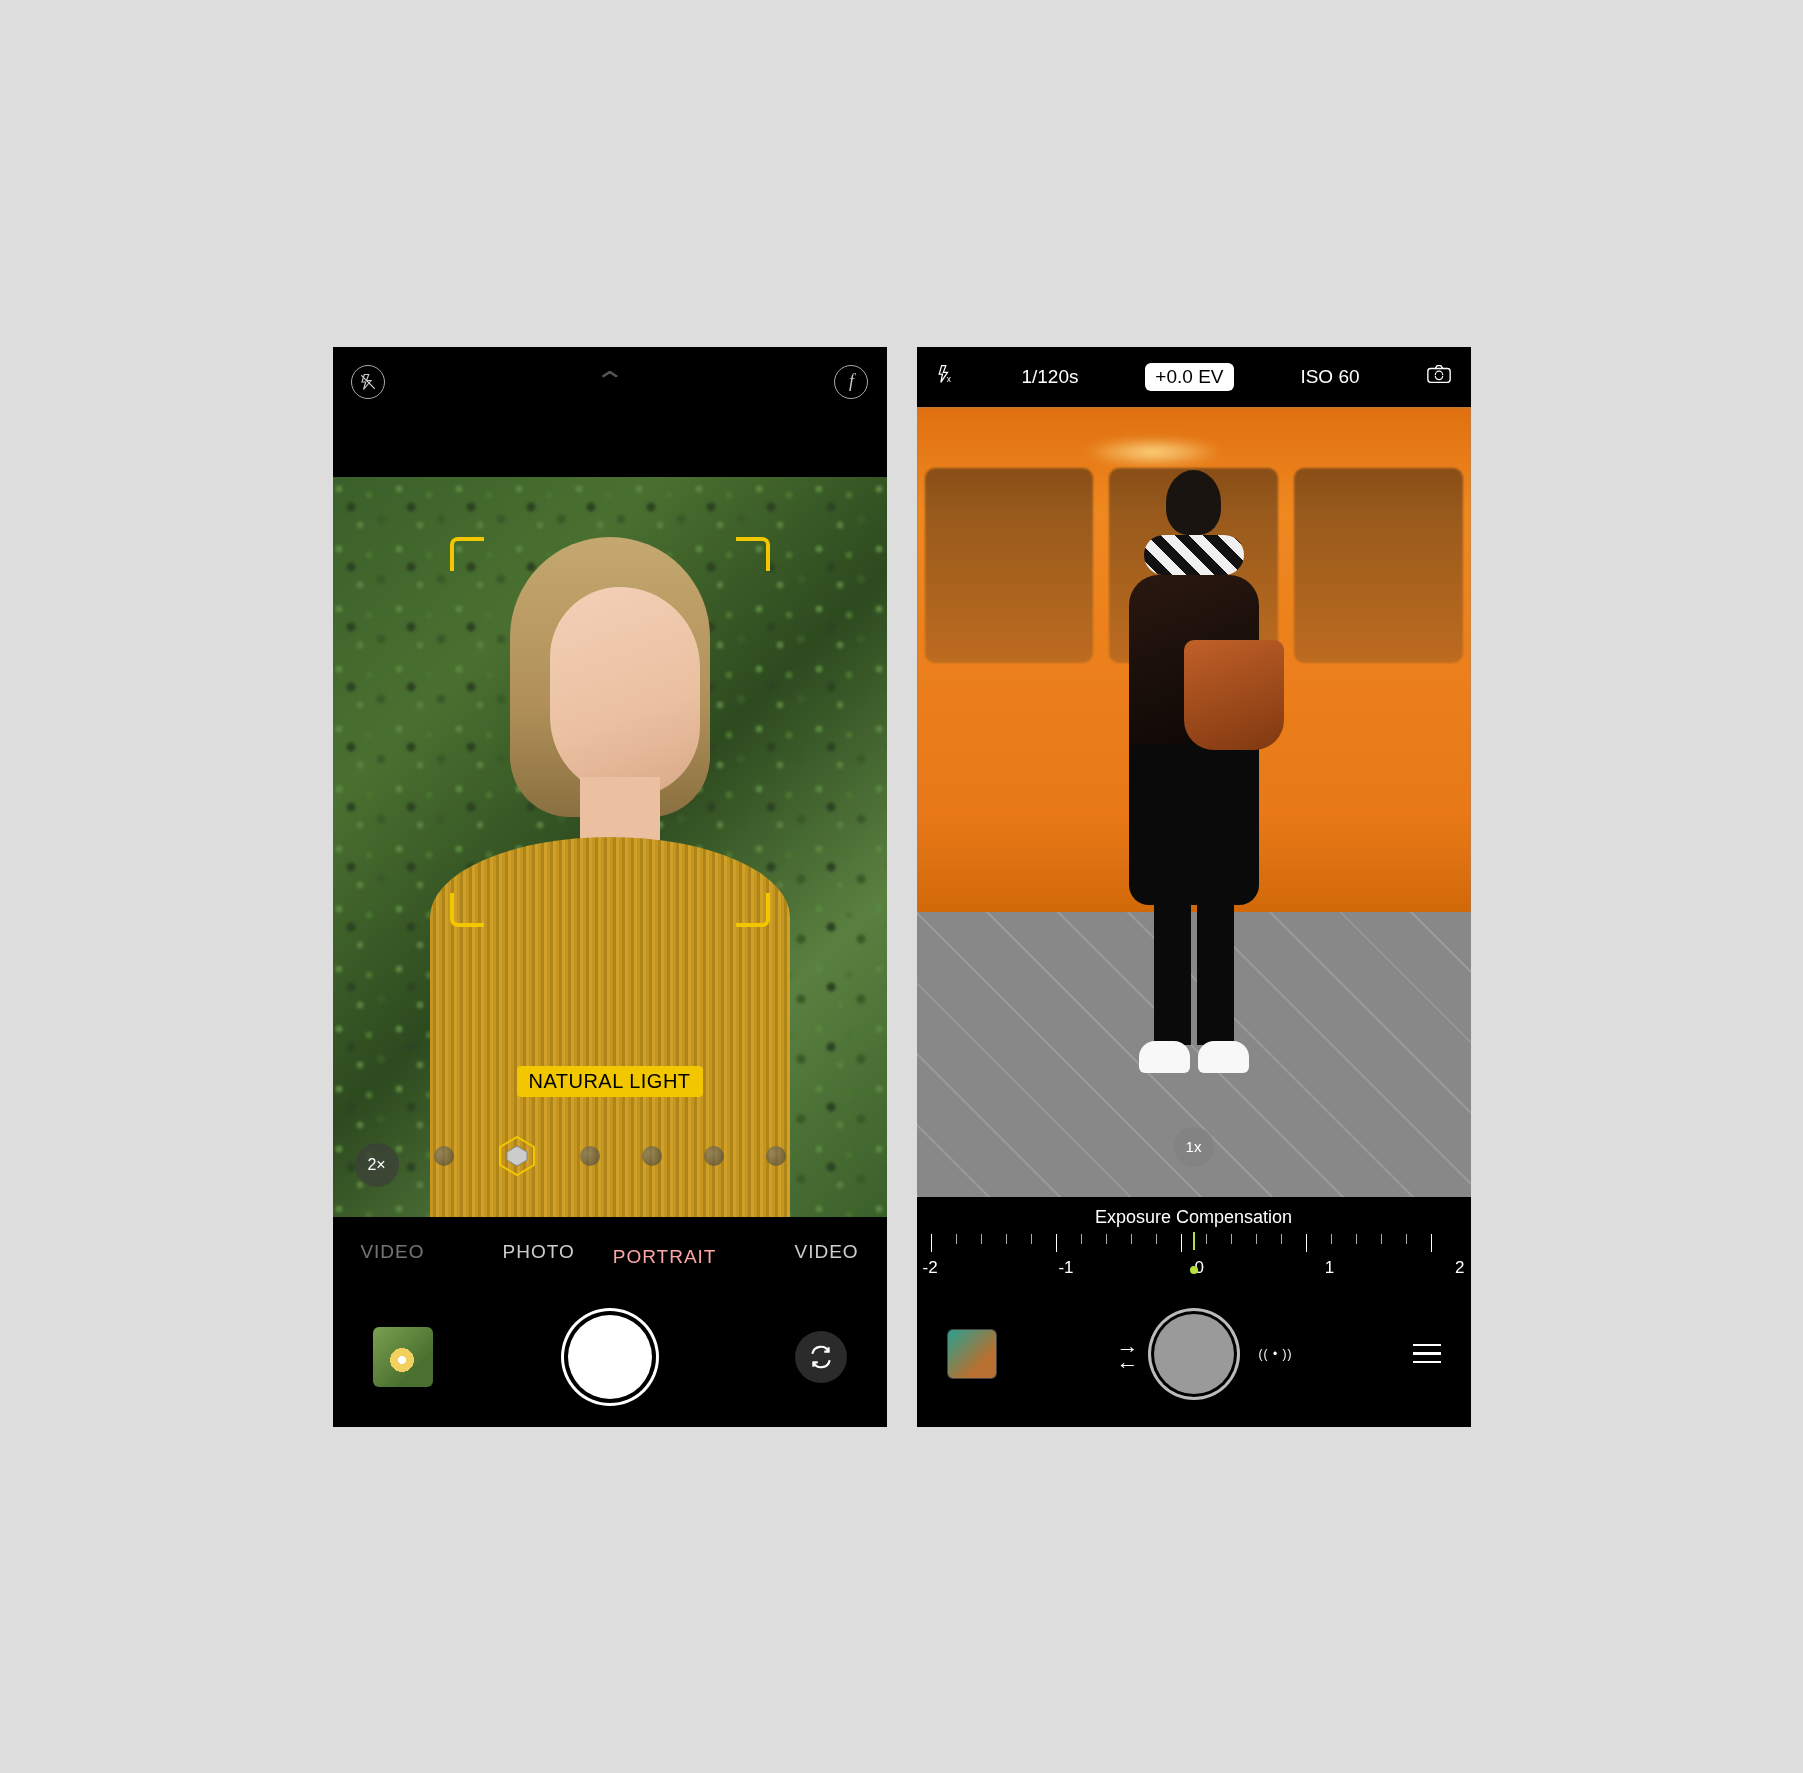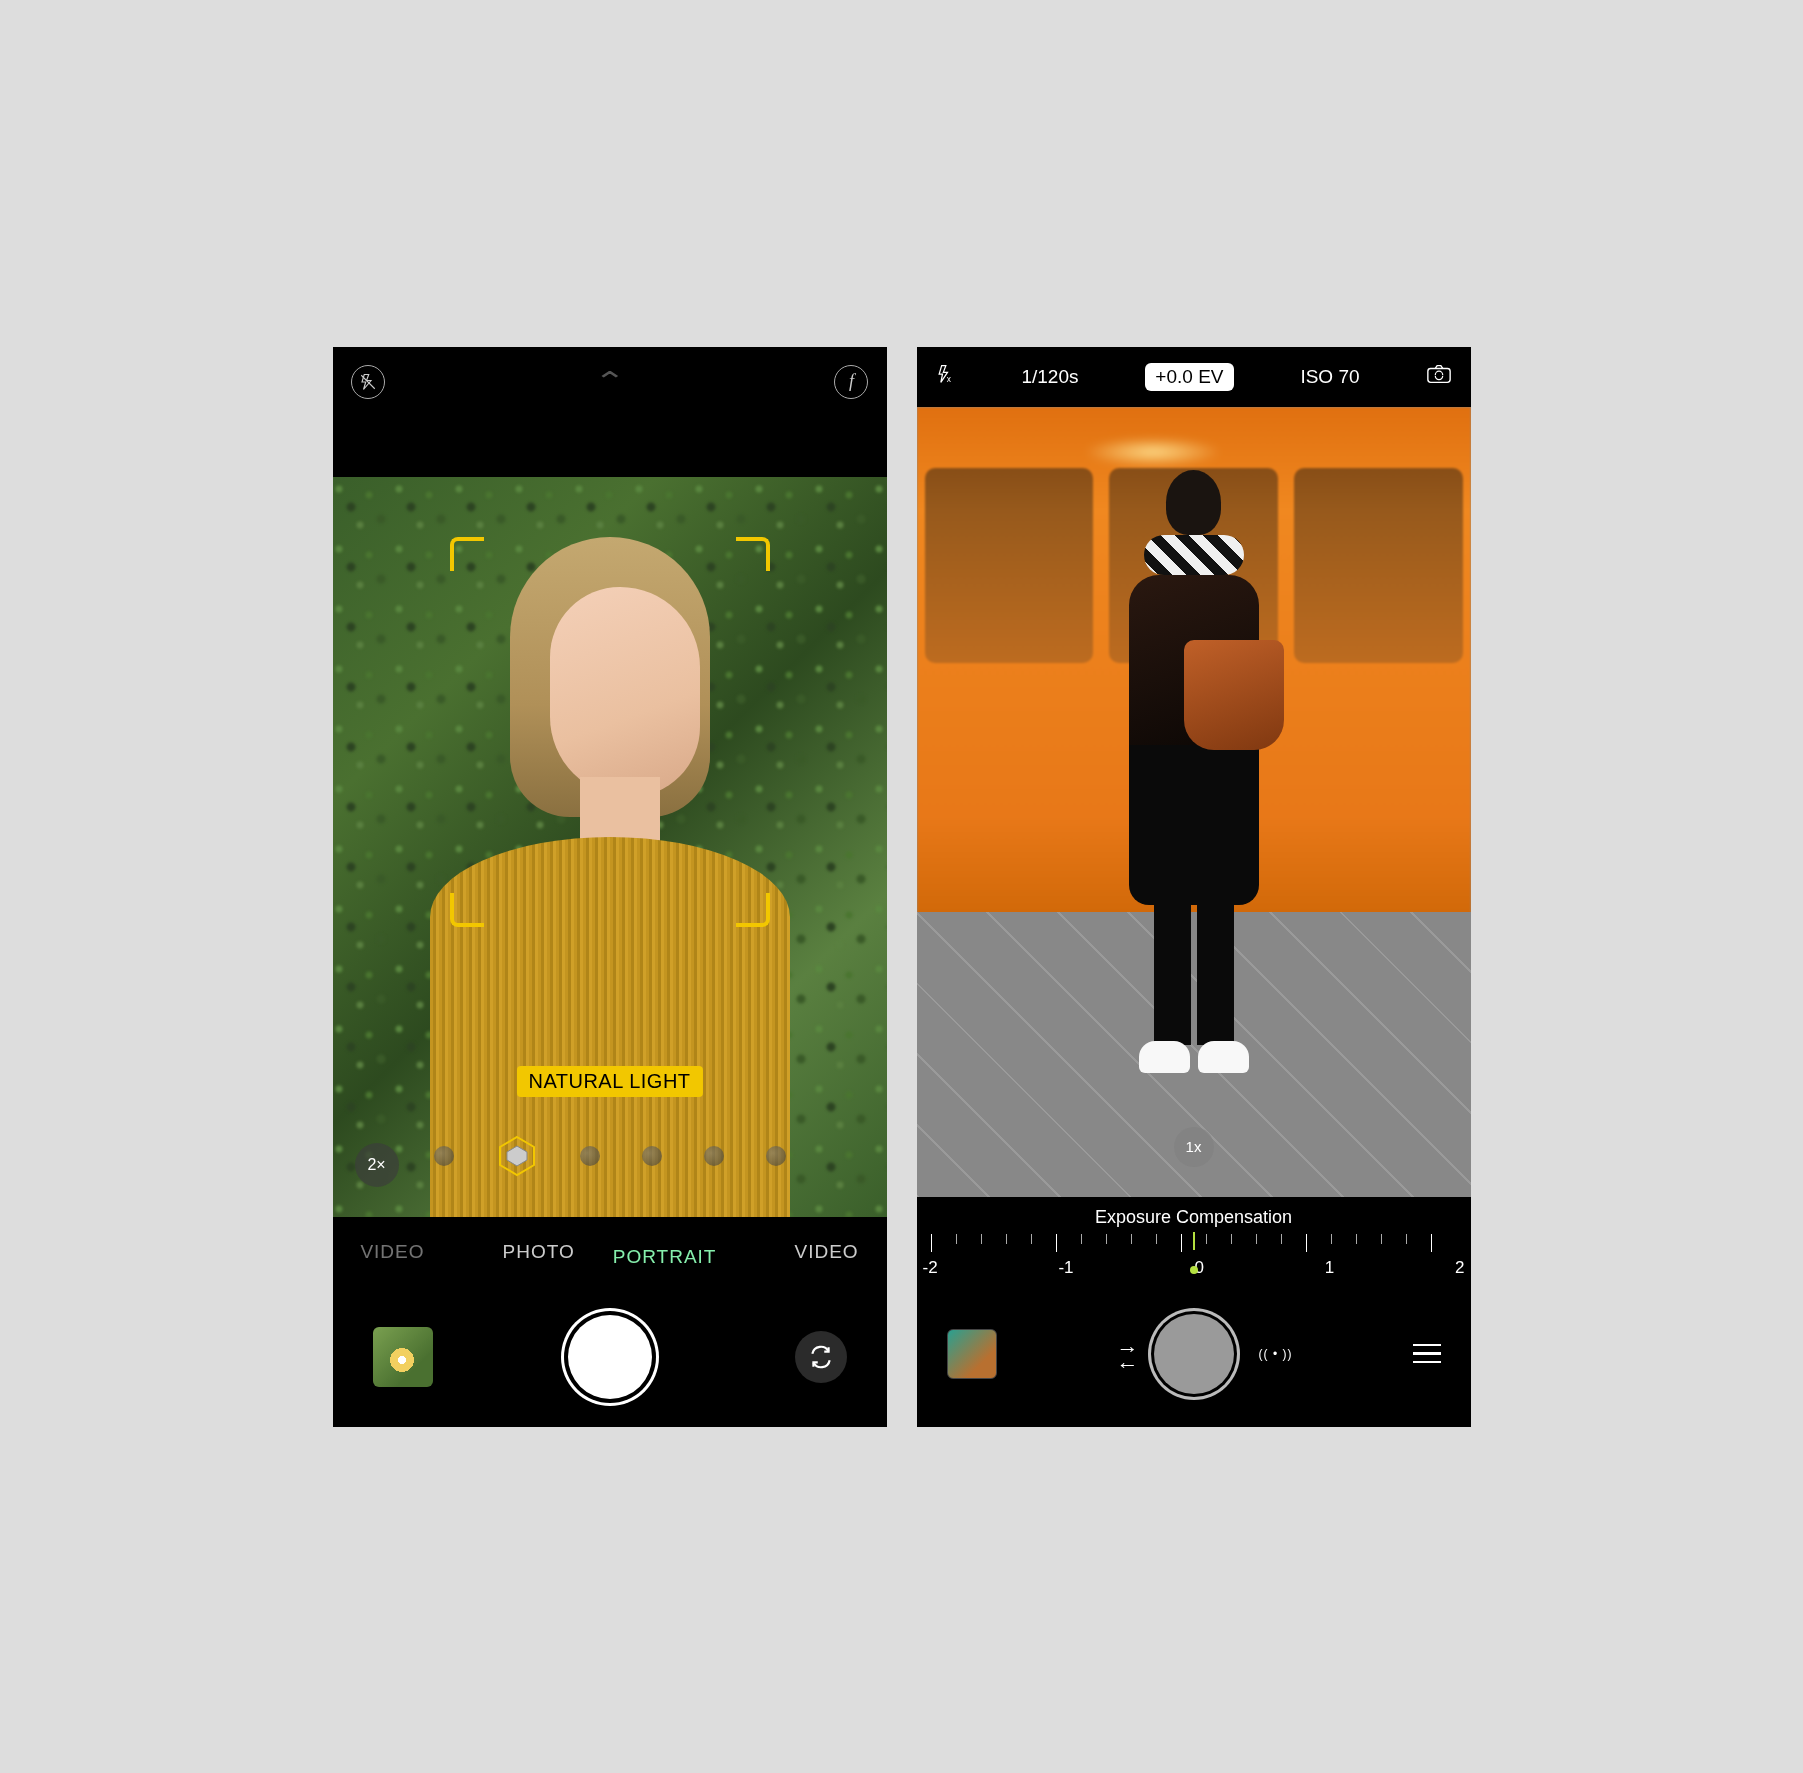--- a/index.html
+++ b/index.html
@@ -148,21 +148,21 @@
     display:flex;
     align-items:center;
     justify-content:center;
     gap:38px;
   }
   .mode {
     color:#fff; font-size:19px; font-weight:500; letter-spacing:1px;
   }
   .mode.inactive { opacity:0.8;margin-left:40px; }
   .mode.dim { opacity:0.45; }
-  .mode.active { color:#86efac;margin-top:10px; }
+  .mode.active { color:#fca5a5;margin-top:10px; }
   .bottombar {
     height:140px;
     display:flex;
     align-items:center;
     justify-content:space-between;
     padding:0 40px;
     position:relative;
   }
   .thumb {
     width:60px; height:60px;
@@ -424,21 +424,21 @@
   <div class="phone phone-right">
     <div class="topbar2">
       <div>
         <svg width="20" height="20" viewBox="0 0 24 24">
             <path d="M8 2 L13 2 L10 10 L15 10 L7 22 L9 12 L5 12 Z" fill="none" stroke="#fff" stroke-width="1.5"></path>
             <text x="14" y="22" font-size="10" fill="#fff">x</text>
           </svg>
       </div>
       <span>1/120s</span>
       <span class="pill">+0.0 EV</span>
-      <span>ISO 70</span>
+      <span>ISO 60</span>
       <div>
         <svg width="26" height="22" viewBox="0 0 28 22">
             <rect x="2" y="5" width="24" height="15" rx="3" fill="none" stroke="#fff" stroke-width="1.5"></rect>
             <path d="M10 5 L12 2 L16 2 L18 5" fill="none" stroke="#fff" stroke-width="1.5"></path>
             <path d="M10 12 A4 4 0 0 1 18 12 M18 13 A4 4 0 0 1 10 13" fill="none" stroke="#fff" stroke-width="1.3"></path>
           </svg>
       </div>
     </div>
 
     <div class="viewfinder-right">

